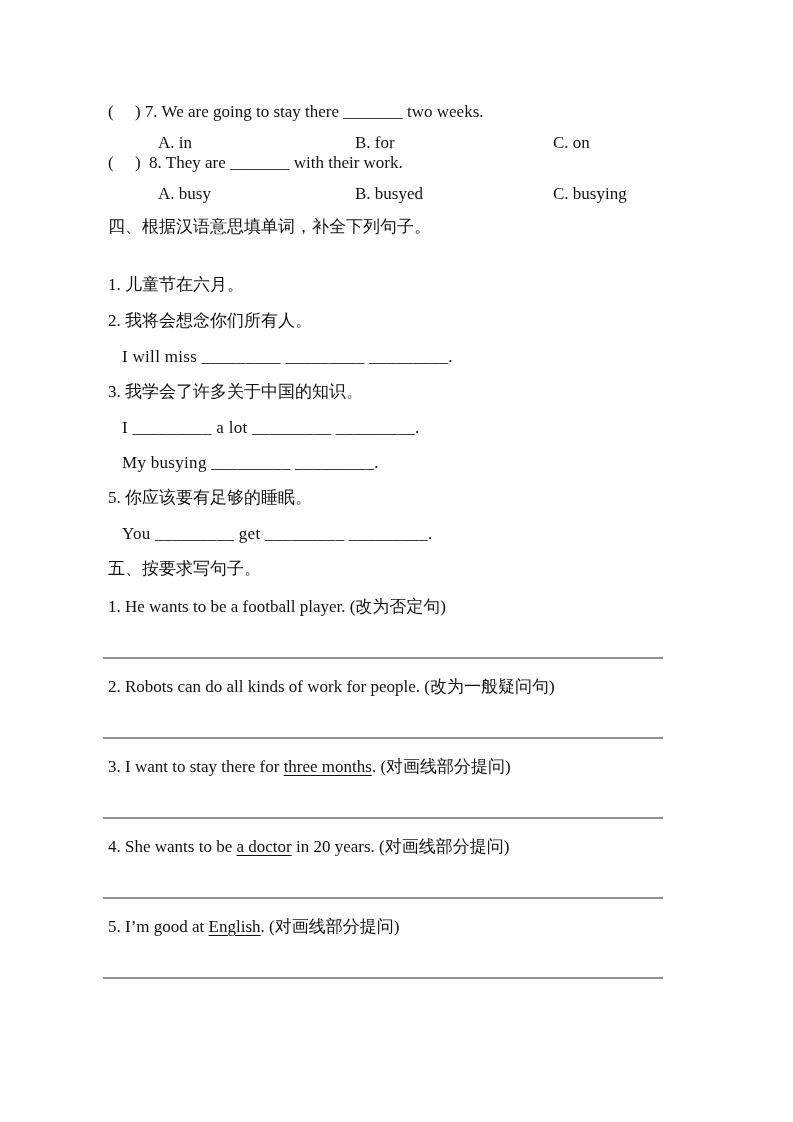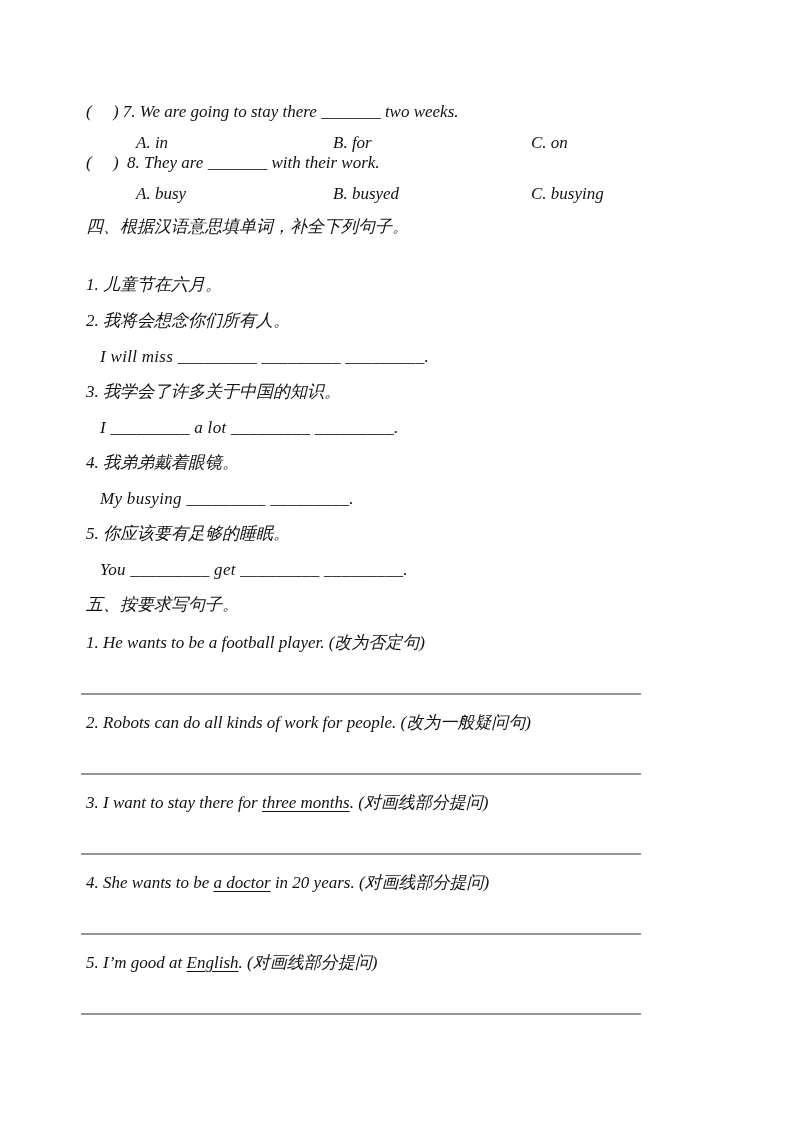--- a/index.html
+++ b/index.html
@@ -6,23 +6,22 @@
   html, body { background: #e8e8e8; }
   body {
     width: 793px; height: 1122px;
     font-family: "Liberation Serif", "DejaVu Serif", serif;
     font-size: 17px; color: #111;
   }
   .page {
     position: relative;
     width: 793px; height: 1122px;
     background: #ffffff;
-    padding: 102px 118px 0 86px;
+    padding: 102px 118px 0 108px;
     overflow: hidden;
-    font-style: italic;
   }
   .line { line-height: 20px; white-space: pre-wrap; }
   .line span { white-space: pre-wrap; }
 
   
   .mc-stem { margin-bottom: 11px; }
   .mc-options { position: relative; height: 20px; }
   .opt { position: absolute; top: 0; white-space: pre; }
   .opt-a { left: 50px; }
   .opt-b { left: 247px; }
@@ -71,21 +70,20 @@
     <p class="line sec-title">四、根据汉语意思填单词，补全下列句子。</p>
 
     <p class="line cn-line">1. 儿童节在六月。</p>
 
     <p class="line cn-line">2. 我将会想念你们所有人。</p>
     <p class="line en-line">I will miss _________ _________ _________.</p>
 
     <p class="line cn-line">3. 我学会了许多关于中国的知识。</p>
     <p class="line en-line">I _________ a lot _________ _________.</p>
 
-    <p class="line cn-line">4. 我弟弟戴着眼镜。</p>
     <p class="line en-line">My busying _________ _________.</p>
 
     <p class="line cn-line">5. 你应该要有足够的睡眠。</p>
     <p class="line en-line">You _________ get _________ _________.</p>
   </section>
 
   <section>
     <p class="line sec-title sec-title-2">五、按要求写句子。</p>
 
     <p class="line s5q"><span>1. He wants to be a football player. (改为否定句)</span><span class="ul"></span><span></span></p>

